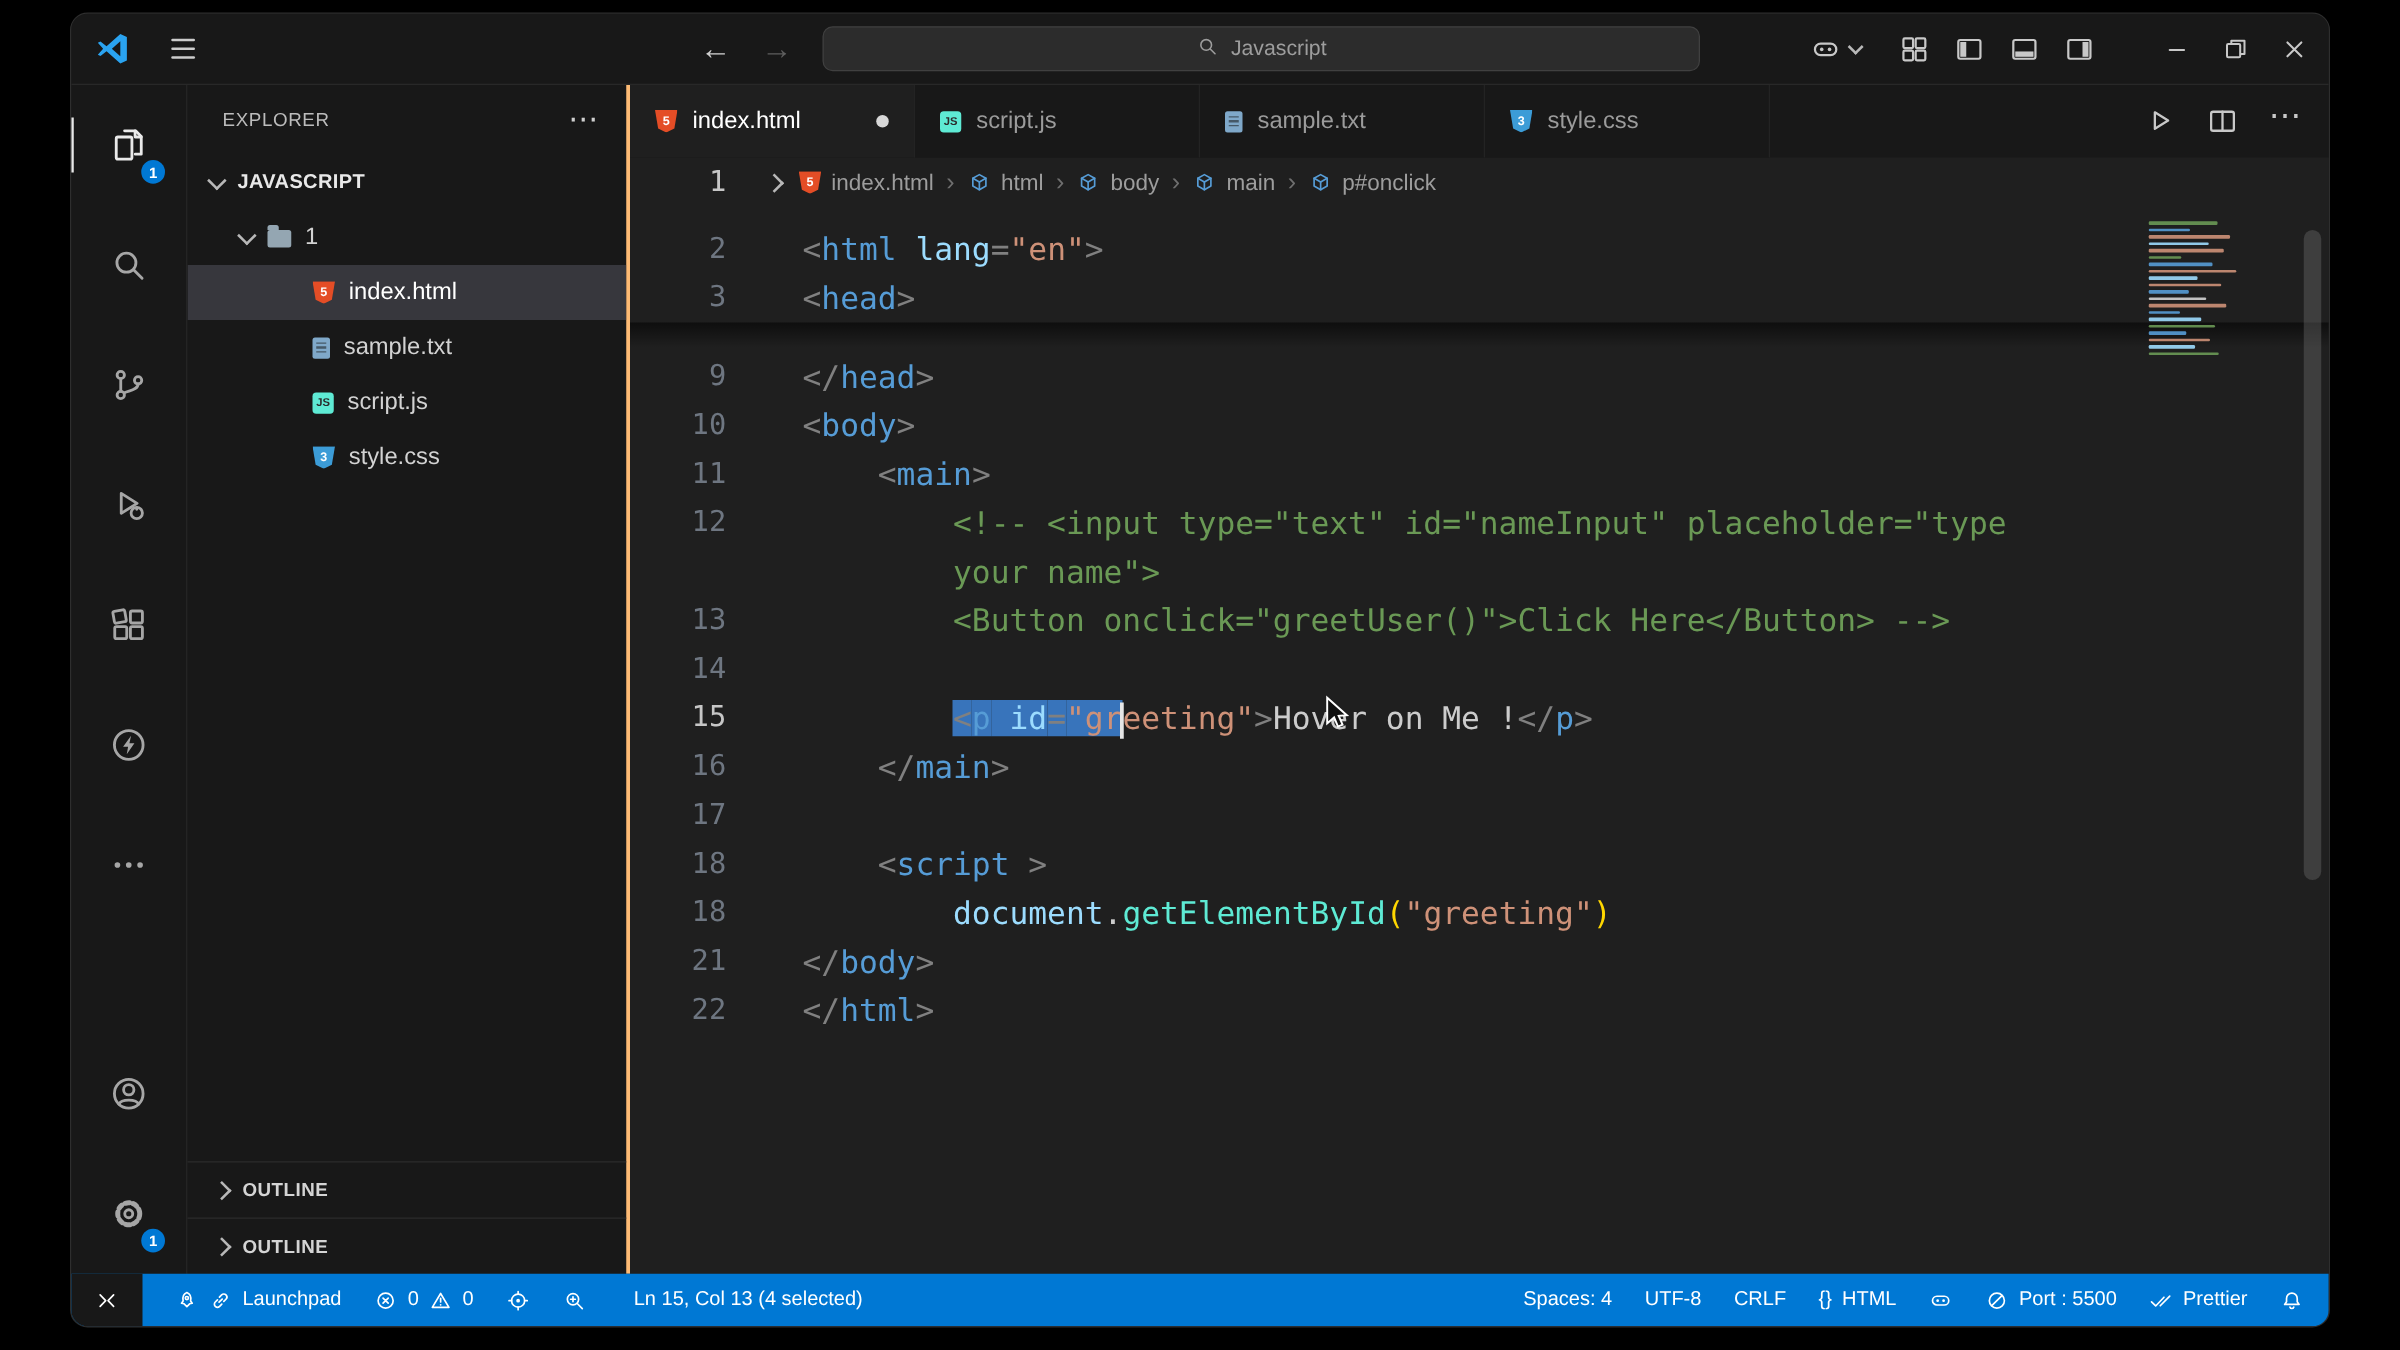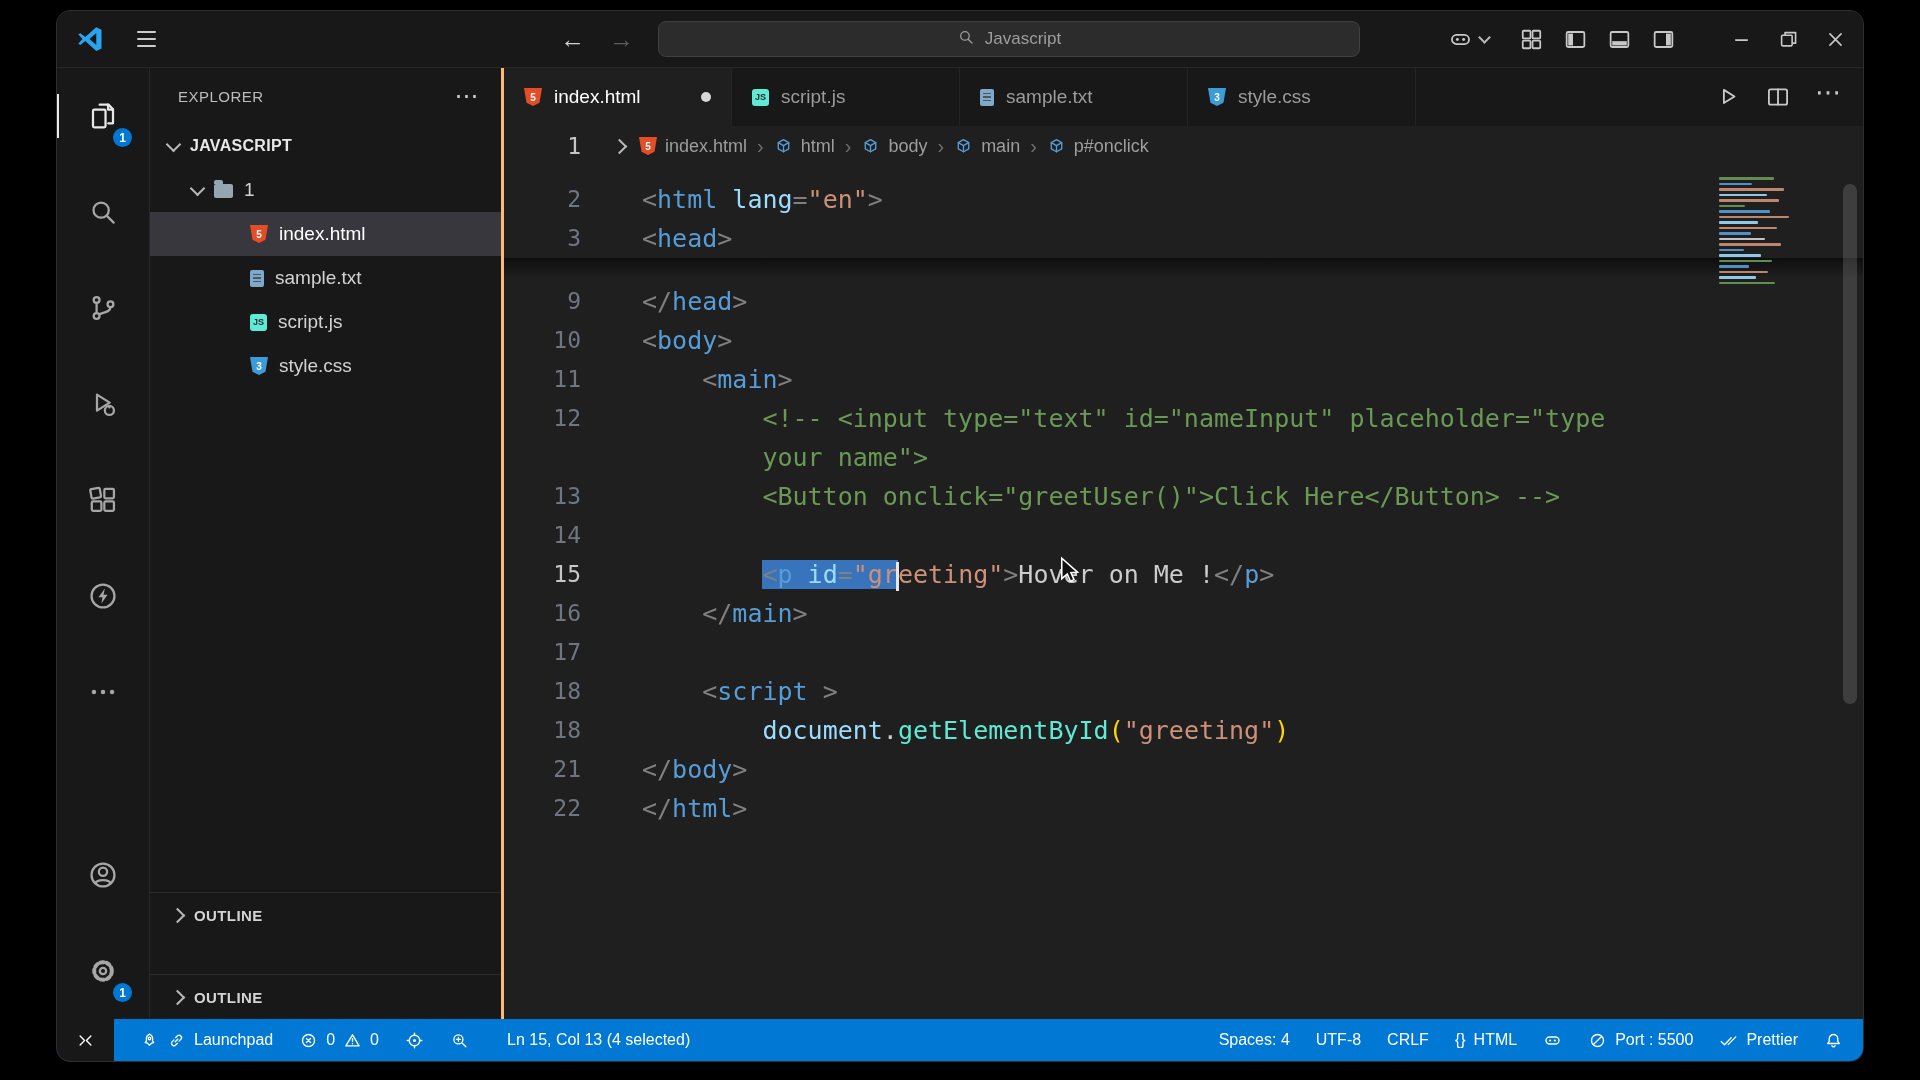--- a/index.html
+++ b/index.html
@@ -52,21 +52,21 @@
   .sb-header{height:56px;display:flex;align-items:center;justify-content:space-between;padding:0 22px 0 28px;
     color:#bcbcbc;font-size:15px;letter-spacing:.5px;flex:none;}
   .sb-header .dots{font-size:24px;color:#cfcfcf;cursor:pointer;line-height:0;}
   .tree{flex:1;overflow:hidden;}
   .row{display:flex;align-items:center;height:44px;color:#d2d2d2;font-size:19px;cursor:pointer;gap:11px;}
   .row.section{padding-left:18px;font-weight:700;font-size:16px;color:#e9e9e9;letter-spacing:.3px;}
   .row.folder{padding-left:42px;}
   .filerow{padding-left:100px;}
   .filerow.selected{background:#37373d;color:#ffffff;}
   .sb-bottom{flex:none;}
-  .panelrow{border-top:1px solid #2b2b2b;padding-left:22px;font-weight:700;font-size:15px;color:#d4d4d4;height:44px;letter-spacing:.4px;margin-top:37px;}
+  .panelrow{border-top:1px solid #2b2b2b;padding-left:22px;font-weight:700;font-size:15px;color:#d4d4d4;height:44px;letter-spacing:.4px;}
 
   
   .fi{width:18px;height:18px;display:inline-flex;align-items:center;justify-content:center;flex:none;
     font-family:"Liberation Sans",sans-serif;font-weight:700;font-size:10px;}
   .fi-html{background:#e44d26;color:#fff;clip-path:polygon(0 0,100% 0,86% 82%,50% 100%,14% 82%);}
   .fi-css{background:#3c9cd7;color:#fff;clip-path:polygon(0 0,100% 0,86% 82%,50% 100%,14% 82%);}
   .fi-js{background:#5eead4;color:#2b2b2b;border-radius:3px;width:17px;height:17px;font-size:9px;}
   .fi-txt{background:#7fa8c9;border-radius:2px;width:14px;height:17px;flex-direction:column;gap:2px;}
   .fi-txt i{width:8px;height:1.6px;background:rgba(24,24,24,.55);display:block;}
   .folder-glyph{width:19px;height:14px;background:#94a6b2;border-radius:2px;position:relative;flex:none;margin-top:2px;}

